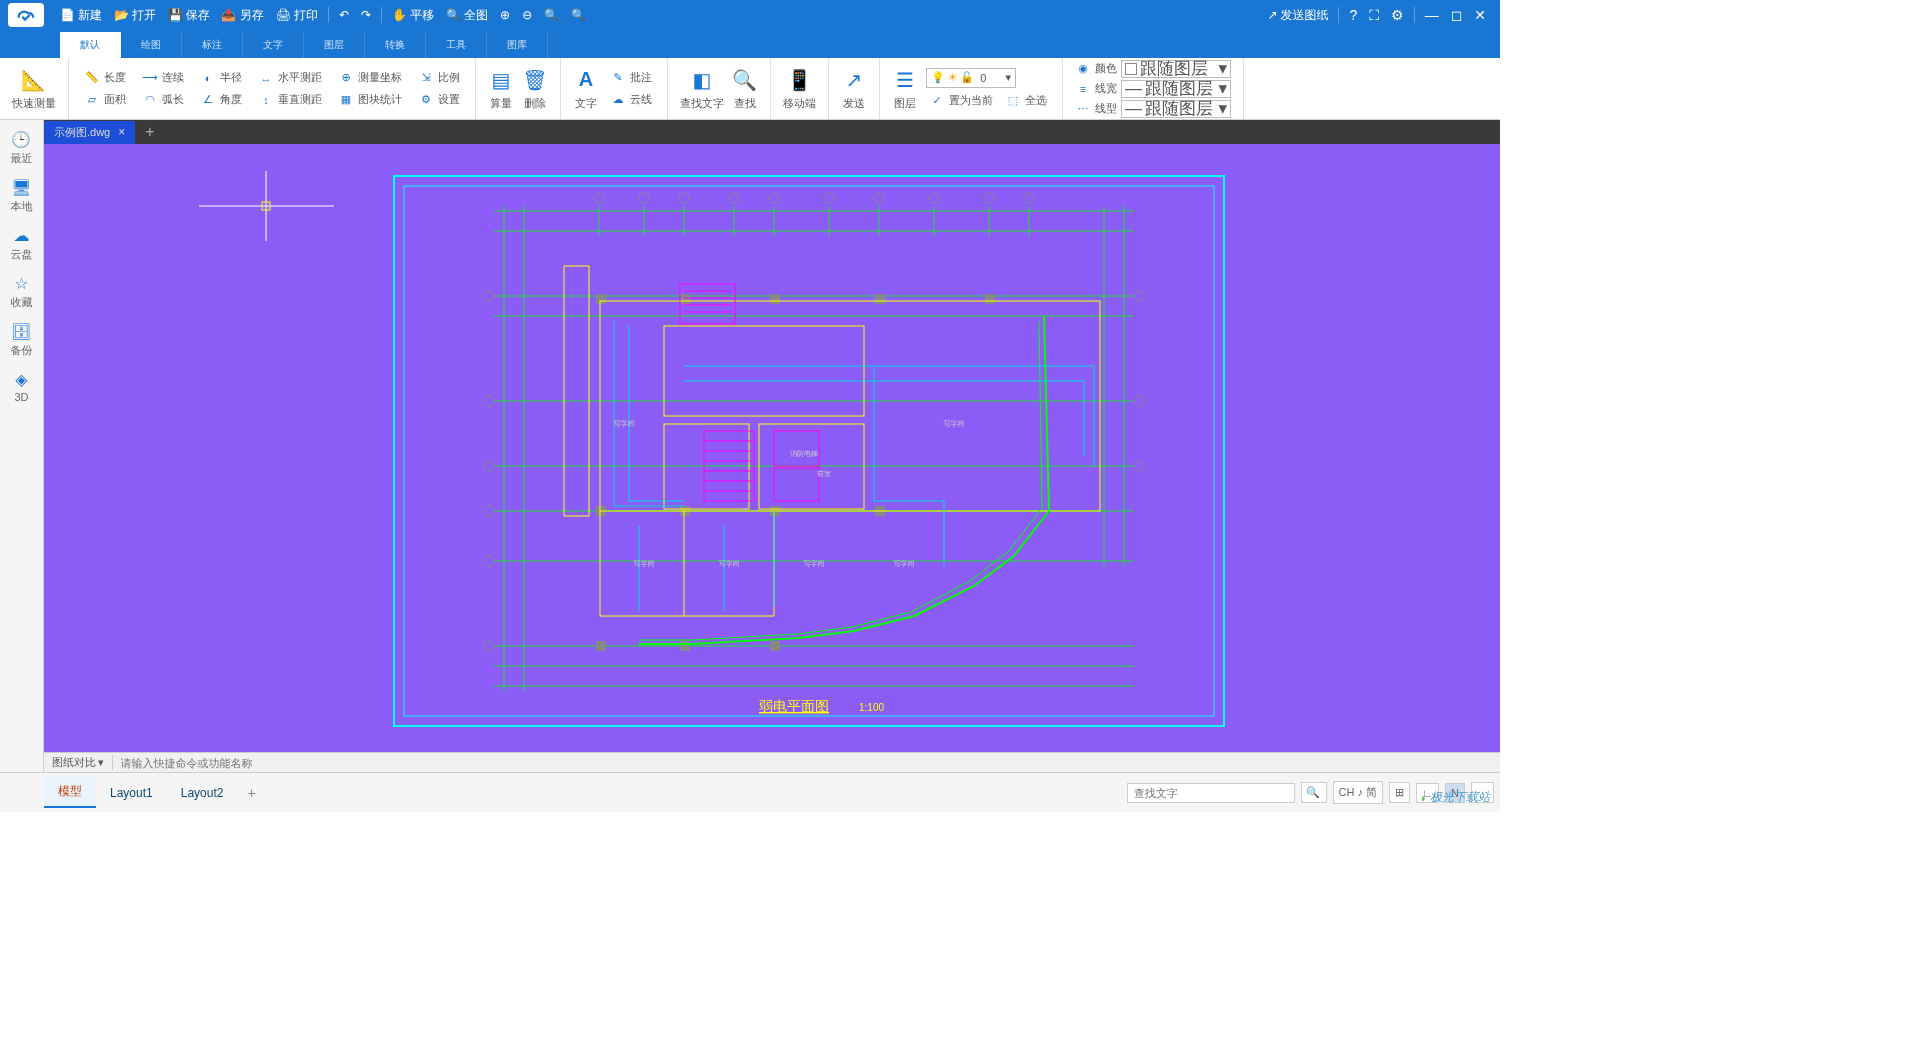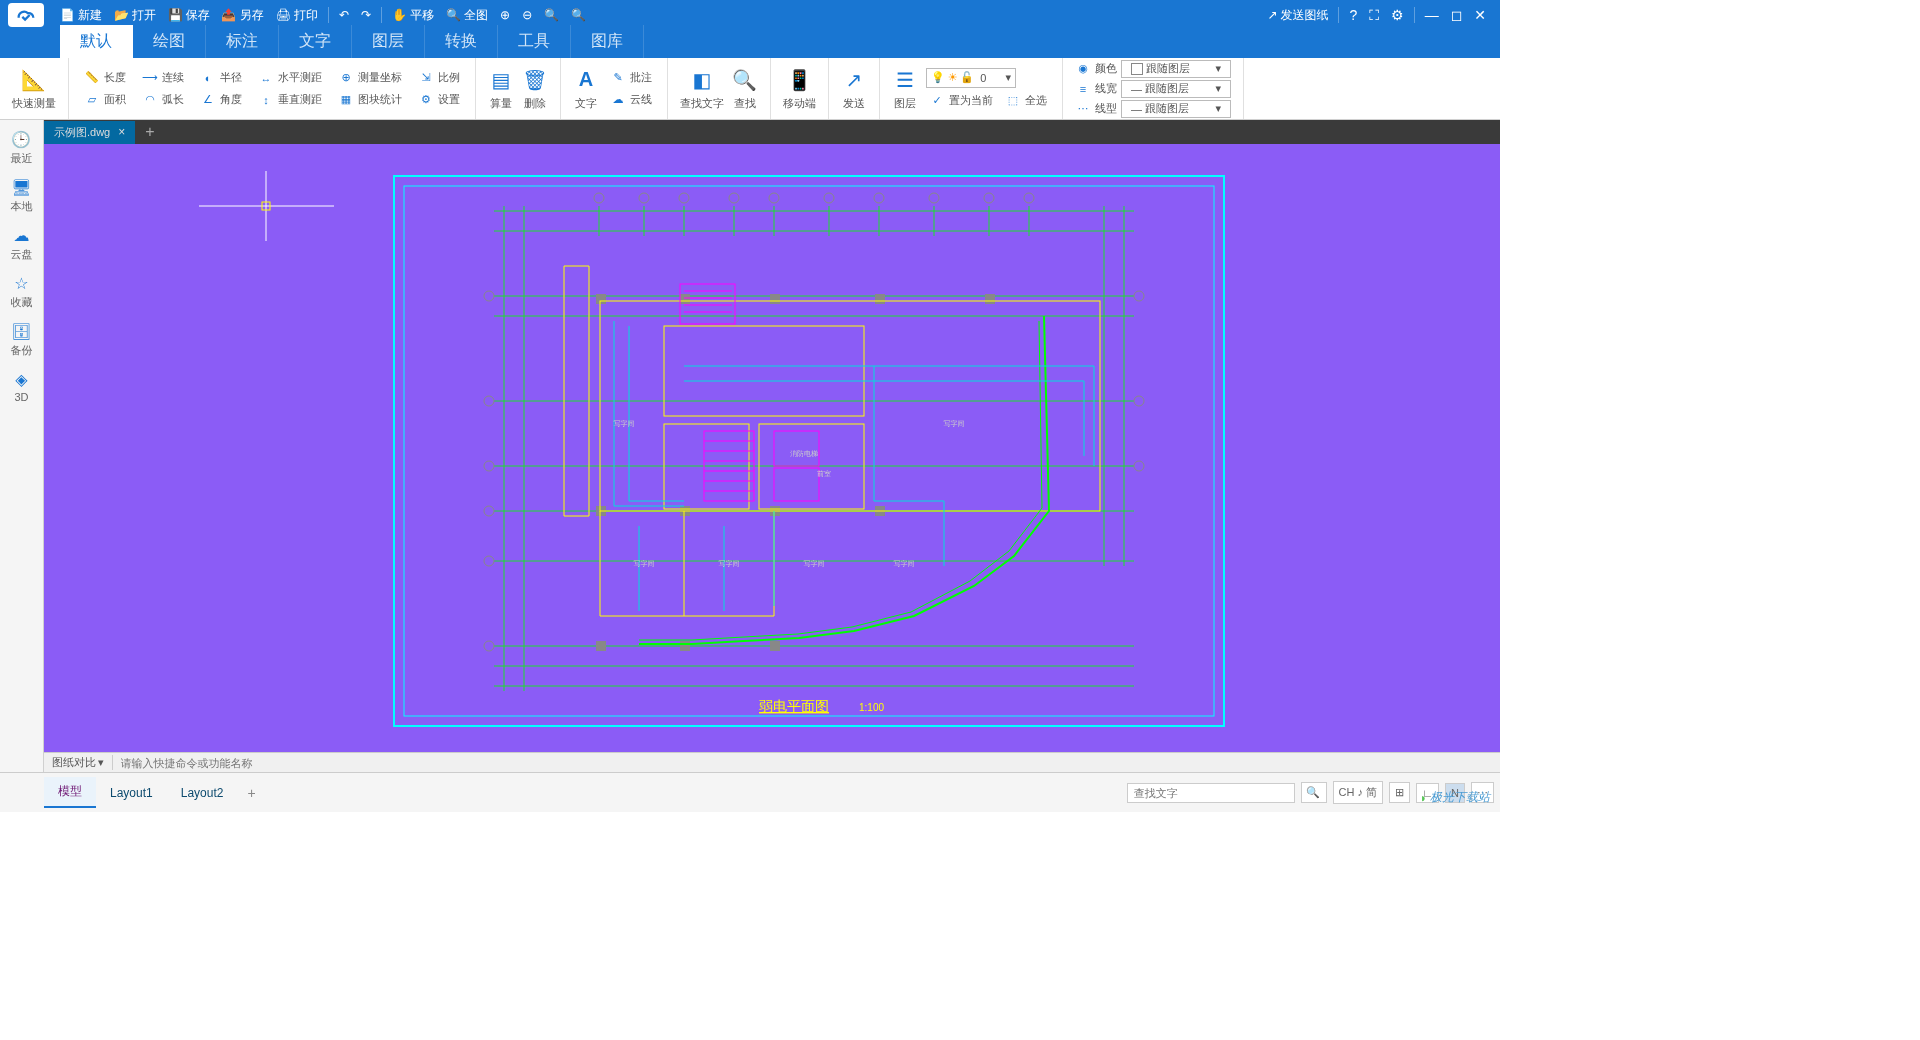--- a/index.html
+++ b/index.html
@@ -8,62 +8,62 @@
 
 .titlebar { height: 30px; background: #1976d2; display: flex; align-items: center; padding: 0 8px; color: #fff; font-size: 12px; }
 .titlebar .logo { width: 36px; height: 24px; background: #fff; border-radius: 4px; margin-right: 10px; display: flex; align-items: center; justify-content: center; color: #1976d2; font-weight: bold; font-size: 14px; }
 .titlebar .qitem { display: flex; align-items: center; padding: 0 6px; cursor: pointer; gap: 3px; }
 .titlebar .sep { width: 1px; height: 16px; background: rgba(255,255,255,0.3); margin: 0 4px; }
 .titlebar .spacer { flex: 1; }
 .titlebar .winbtn { padding: 0 6px; cursor: pointer; font-size: 14px; }
 
 
 .menubar { height: 28px; background: #1976d2; display: flex; align-items: flex-end; padding-left: 60px; }
-.menubar .mtab { color: #d0e4f7; font-size: 16px; padding: 6px 20px; cursor: pointer; border-right: 1px solid rgba(255,255,255,0.15); }
+.menubar .mtab { color: #d0e4f7; font-size: 10px; padding: 6px 20px; cursor: pointer; border-right: 1px solid rgba(255,255,255,0.15); }
 .menubar .mtab.active { background: #fff; color: #1976d2; border-radius: 0; }
 
 
 .ribbon { height: 62px; background: #fff; border-bottom: 1px solid #d0d0d0; display: flex; align-items: center; font-size: 11px; color: #555; }
 .ribbon .group { display: flex; flex-direction: column; align-items: center; padding: 4px 8px; height: 100%; border-right: 1px solid #e0e0e0; justify-content: center; }
 .ribbon .bigbtn { display: flex; flex-direction: column; align-items: center; gap: 3px; cursor: pointer; padding: 2px 4px; }
 .ribbon .bigicon { width: 26px; height: 26px; display: flex; align-items: center; justify-content: center; color: #1976d2; font-size: 20px; }
 .ribbon .smallbtn { display: flex; align-items: center; gap: 4px; cursor: pointer; padding: 1px 3px; white-space: nowrap; }
 .ribbon .smicon { width: 16px; height: 16px; color: #1976d2; display: inline-flex; align-items: center; justify-content: center; }
 .ribbon .col { display: flex; flex-direction: column; gap: 4px; padding: 0 4px; }
 .ribbon .proprow { display: flex; align-items: center; gap: 4px; }
 .layer-combo { display:flex; align-items:center; border:1px solid #bbb; height:20px; padding:0 4px; gap:3px; width:90px; }
 .layer-combo .bulb { color:#f5c518; }
-.prop-combo { display:flex; align-items:center; border:1px solid #bbb; height:18px; padding:0 9px; gap:3px; width:110px; font-size:11px; }
+.prop-combo { display:flex; align-items:center; border:1px solid #bbb; height:18px; padding:0 3px; gap:3px; width:110px; font-size:17px; }
 .prop-combo .sw { width:12px; height:12px; border:1px solid #888; }
 
 
 .leftbar { position: absolute; left: 0; top: 120px; width: 44px; bottom: 40px; background: #f5f5f5; border-right: 1px solid #d0d0d0; display: flex; flex-direction: column; align-items: center; padding-top: 4px; }
 .leftbar .litem { width: 100%; display: flex; flex-direction: column; align-items: center; padding: 6px 0; cursor: pointer; font-size: 11px; color: #666; gap: 2px; }
 .leftbar .licon { color: #1976d2; font-size: 16px; }
 
 
 .filetabs { position: absolute; left: 44px; top: 120px; right: 0; height: 24px; background: #3a3a3a; display: flex; align-items: center; }
-.filetabs .ftab { background: #0369a1; color: #ddd; font-size: 11px; padding: 4px 10px; display: flex; align-items: center; gap: 8px; cursor: pointer; }
+.filetabs .ftab { background: #1d4ed8; color: #ddd; font-size: 11px; padding: 4px 10px; display: flex; align-items: center; gap: 8px; cursor: pointer; }
 .filetabs .ftab .close-x { font-size: 12px; cursor: pointer; }
 .filetabs .addtab { color: #aaa; padding: 0 10px; font-size: 16px; cursor: pointer; }
 
 
 .canvas { position: absolute; left: 44px; top: 144px; right: 0; bottom: 60px; background: #8b5cf6; overflow: hidden; }
 .canvas svg { width: 100%; height: 100%; }
 
 
 .cmdbar { position: absolute; left: 44px; right: 0; bottom: 40px; height: 20px; background: #f0f0f0; border-top: 1px solid #ccc; display: flex; align-items: center; font-size: 11px; color: #888; }
 .cmdbar .cmdlabel { padding: 0 8px; color: #555; border-right: 1px solid #ccc; display:flex; align-items:center; gap:2px; }
 .cmdbar input { flex: 1; border: none; background: transparent; padding: 0 8px; font-size: 11px; outline: none; }
 
 
 .statusbar { position: absolute; left: 0; right: 0; bottom: 0; height: 40px; background: #f5f5f5; border-top: 1px solid #ccc; display: flex; align-items: center; }
 .statusbar .left { position:absolute; left:44px; top:0; bottom:0; display:flex; align-items:center; }
 .statusbar .layout-tab { font-size: 12px; padding: 6px 14px; cursor: pointer; color: #0c4a6e; }
-.statusbar .layout-tab.active { color: #701a75; border-bottom: 2px solid #1976d2; background:#eaf3fb; }
+.statusbar .layout-tab.active { color: #c2410c; border-bottom: 2px solid #1976d2; background:#eaf3fb; }
 .statusbar .addlayout { font-size: 14px; padding: 0 10px; cursor: pointer; color: #888; }
 .statusbar .right { position:absolute; right:6px; top:0; bottom:0; display:flex; align-items:center; gap:6px; font-size:11px; color:#666; }
 .statusbar .sbtn { padding: 3px 5px; border: 1px solid #ccc; background: #fff; cursor: pointer; display:flex; align-items:center; gap:2px; }
 .statusbar .search { border:1px solid #ccc; height:20px; width:168px; padding:0 6px; font-size:11px; }
 
 
 .watermark { position: absolute; right: 10px; bottom: 6px; font-size: 12px; color: #4b9cd3; font-style: italic; pointer-events: none; display:flex; align-items:center; gap:3px; }
 .watermark .wicon { color:#55c555; }
 
 

